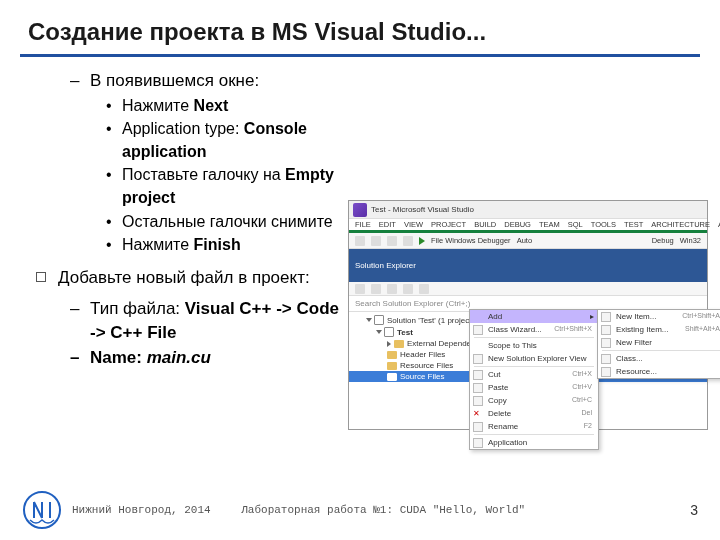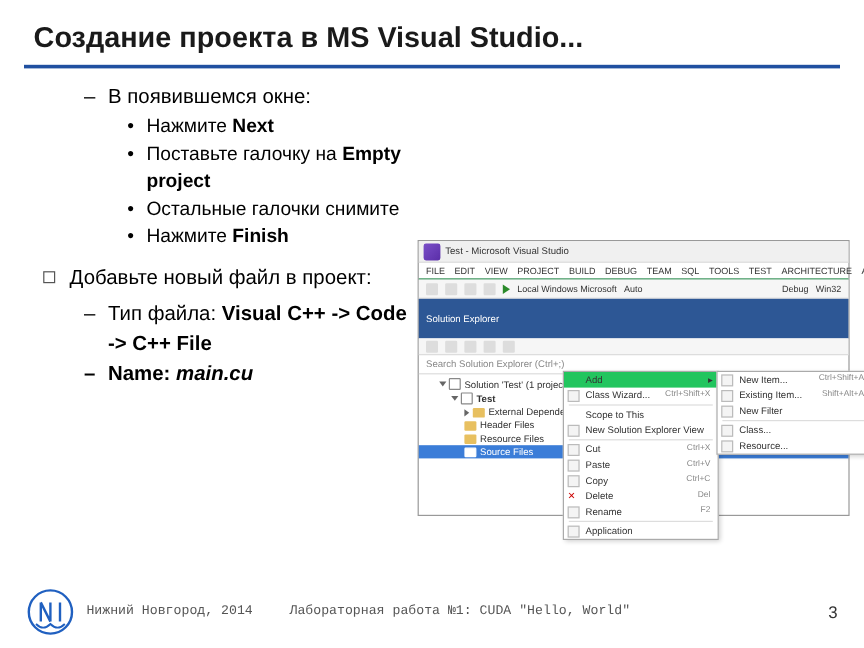--- a/index.html
+++ b/index.html
@@ -58,21 +58,21 @@
   }
   .vs-logo {
     width: 14px; height: 14px;
     background: linear-gradient(135deg, #7a4ec8 0%, #5a2ea8 100%);
     border-radius: 2px;
     position: relative;
   }
   .vs-menubar {
     height: 14px; display: flex; gap: 8px;
     padding: 0 6px; align-items: center;
-    border-bottom: 1px solid #15803d;
+    border-bottom: 3px solid #15803d;
     font-size: 7.5px;
     color: #333;
     text-transform: uppercase;
   }
   .vs-toolbar {
     height: 16px; background: #f6f6f6;
     border-bottom: 1px solid #ddd;
     display: flex; align-items: center;
     padding: 0 6px; gap: 6px;
     font-size: 7.5px;
@@ -110,21 +110,21 @@
     background: #fff;
     border: 1px solid #aaa;
     box-shadow: 2px 2px 4px rgba(0,0,0,0.2);
     font-size: 8px;
   }
   .vs-ctx-item {
     padding: 2px 6px 2px 18px;
     display: flex; justify-content: space-between;
     position: relative;
   }
-  .vs-ctx-item.sel { background: #22c55e; }
+  .vs-ctx-item.sel { background: #c4b5fd; }
   .vs-ctx-sep { height: 1px; background: #ddd; margin: 1px 4px; }
   .vs-ctx-arrow { position: absolute; right: 4px; top: 2px; }
   .vs-ctx-ico { position: absolute; left: 3px; top: 2px; width: 10px; height: 10px; }
   .ico-sq { background: #f4f4f4; border: 1px solid #bbb; }
 
   .vs-sub {
     position: absolute;
     left: 248px; top: 108px;
     width: 130px;
     background: #fff;
@@ -161,20 +161,23 @@
 <body>
 
 <div class="slide-title">Создание проекта в MS Visual Studio...</div>
 <div class="title-underline"></div>
 
 <div class="content">
   <div class="dash-item">В появившемся окне:</div>
 
   <div class="dot-item">
     <span>Нажмите </span><span class="bold">Next</span>
+  </div>
+  <div class="dot-item">
+    <span>Application type: </span><span class="bold">Console application</span>
   </div>
   <div class="dot-item">
     <span>Поставьте галочку на </span><span class="bold">Empty project</span>
   </div>
   <div class="dot-item">Остальные галочки снимите</div>
   <div class="dot-item">
     <span>Нажмите </span><span class="bold">Finish</span>
   </div>
 
   <div class="sq-item">Добавьте новый файл в проект:</div>
@@ -206,21 +209,21 @@
     <span>ARCHITECTURE</span>
     <span>ANALYZE</span>
 
   </div>
   <div class="vs-toolbar">
     <div class="vs-tb-btn"></div>
     <div class="vs-tb-btn"></div>
     <div class="vs-tb-btn"></div>
     <div class="vs-tb-btn"></div>
     <div class="vs-play"></div>
-    <span>Local Windows Microsoft</span>
+    <span>File Windows Debugger</span>
     <span>Auto</span>
     <span style="margin-left:auto">Debug</span>
     <span>Win32</span>
   </div>
   <div class="vs-solhdr">Solution Explorer</div>
   <div class="vs-toolbar" style="height:14px">
     <div class="vs-tb-btn"></div>
     <div class="vs-tb-btn"></div>
     <div class="vs-tb-btn"></div>
     <div class="vs-tb-btn"></div>

